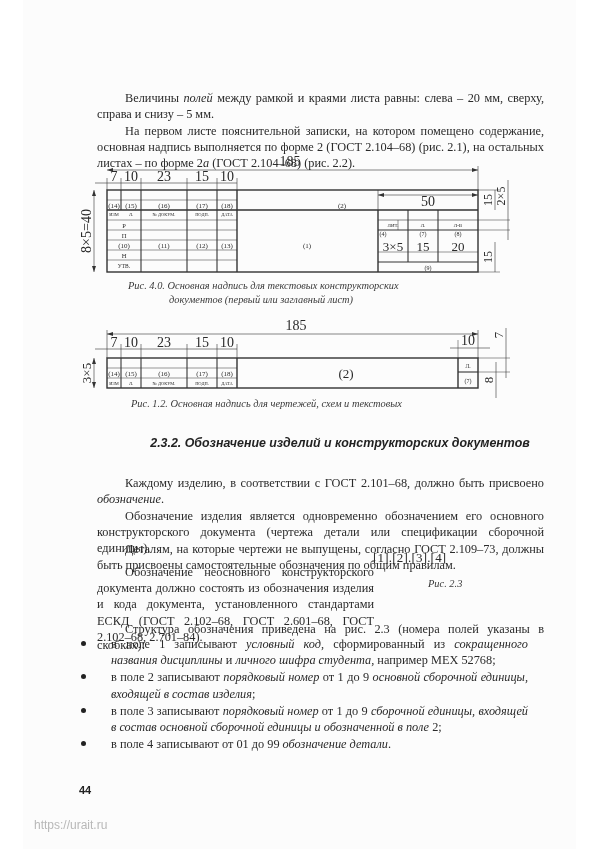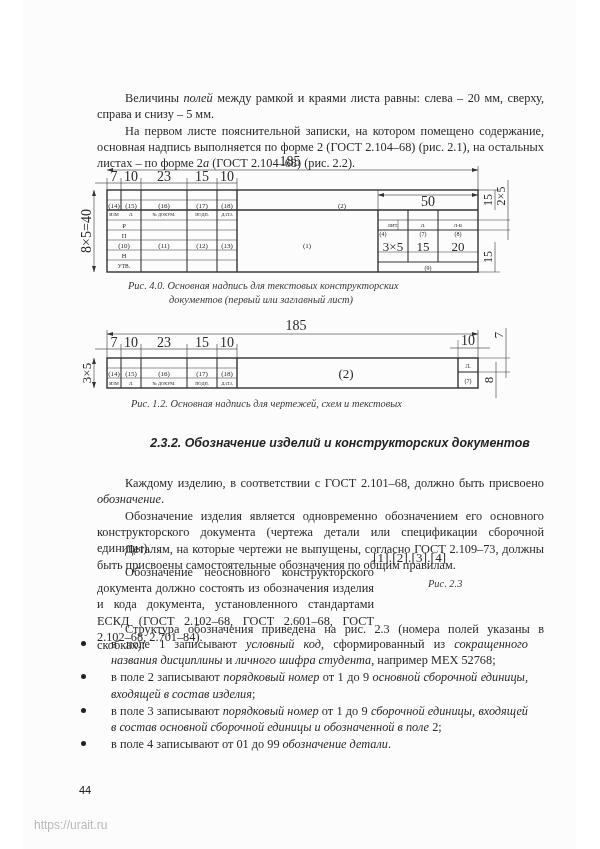--- a/index.html
+++ b/index.html
@@ -26,21 +26,21 @@
   }
   .bullet-list { position: absolute; left: 81px; width: 447px; top: 636px; margin: 0; padding: 0; list-style: none; }
   .bullet-list li { position: relative; padding-left: 30px; font-size: 12.3px; line-height: 16.2px; text-align: justify; margin-bottom: 1px; }
   .bullet-list li .dot { position: absolute; left: 0; top: 5px; width: 5px; height: 5px; border-radius: 50%; background: #222; }
   .formula {
     position: absolute; left: 373px; top: 550px; font-size: 13px; color: #2a2a2a; letter-spacing: 0.2px;
   }
   .formula-cap { position: absolute; left: 428px; top: 578px; font-size: 10.4px; font-style: italic; color: #3a3a3a; }
   .page-num {
     position: absolute; left: 79px; top: 784px; font-family: "Liberation Sans", "DejaVu Sans", sans-serif;
-    font-weight: normal; font-size: 11px; color: #222; text-align: center;
+    font-weight: bold; font-size: 11px; color: #222; text-align: center;
   }
   .watermark {
     position: absolute; left: 34px; top: 818px; font-family: "Liberation Sans", "DejaVu Sans", sans-serif;
     font-size: 12px; color: #b8b8b8;
   }
   svg text { font-family: "Liberation Serif", "DejaVu Serif", serif; fill: #2a2a2a; }
   .diagram { position: absolute; left: 0; top: 0; }
 </style>
 </head>
 <body>

